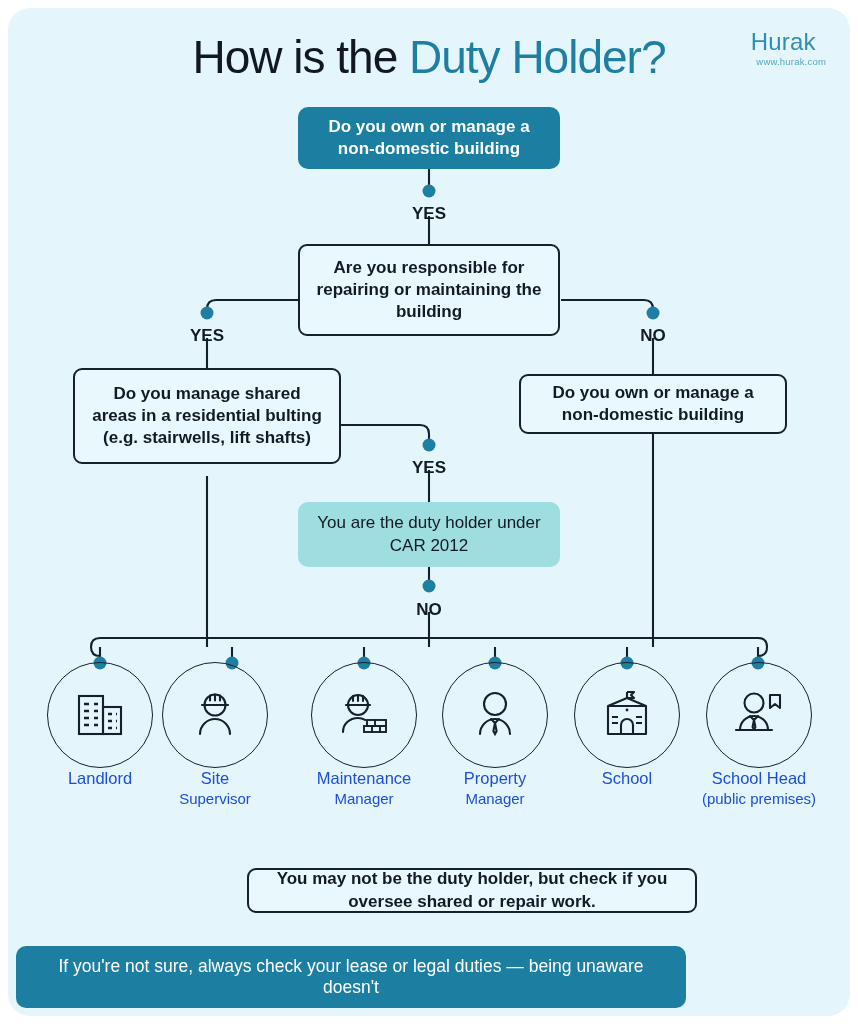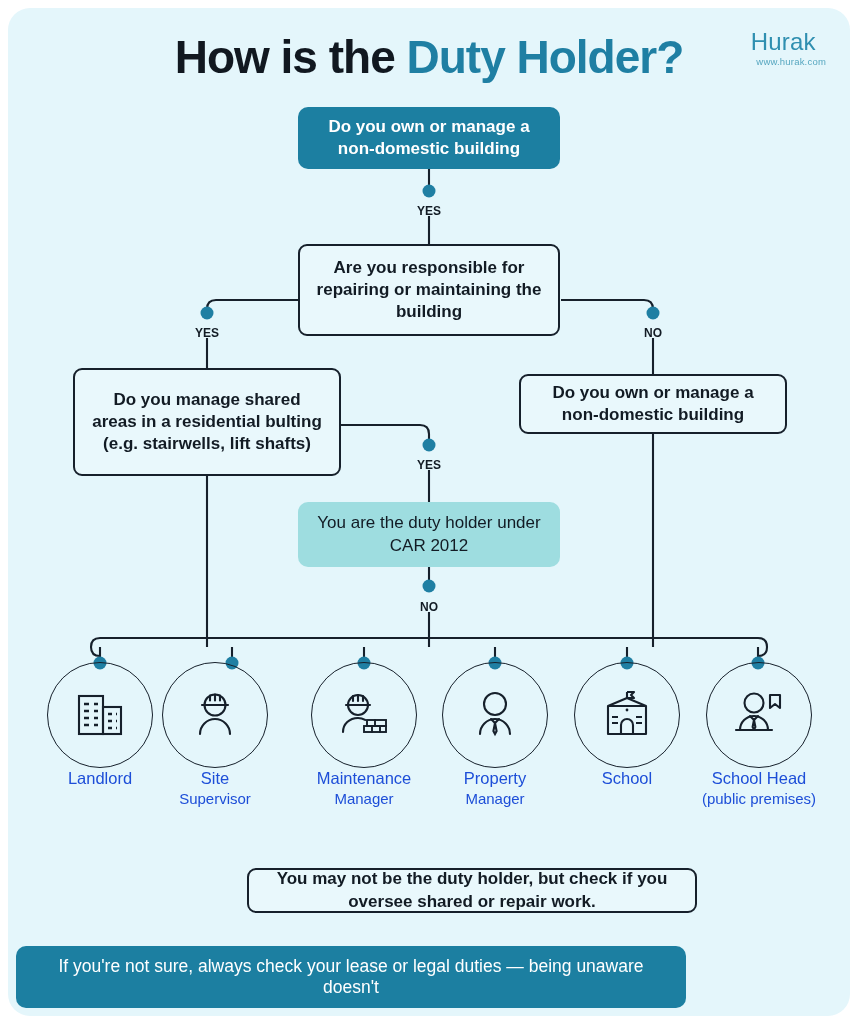--- a/index.html
+++ b/index.html
@@ -13,21 +13,21 @@
     position:absolute;left:8px;top:8px;
     width:842px;height:1008px;
     background:#e4f6fb;
     border-radius:22px;
     overflow:hidden;
   }
   
   #title{
     position:absolute;left:0;top:22px;width:842px;
     text-align:center;
-    font-size:46px;font-weight:700;letter-spacing:-1px;
+    font-size:46px;font-weight:400;letter-spacing:-1px;
     color:#111820;
     white-space:nowrap;
   }
   #title .accent{color:#1f7fa3;}
   #logo{
     position:absolute;right:24px;top:22px;
     text-align:center;line-height:1;
   }
   #logo .brand{
     font-size:24px;font-weight:400;color:#2f8fb0;letter-spacing:.2px;
@@ -56,21 +56,21 @@
     border:2px solid #16202b;
     font-weight:700;
   }
   .node.soft{
     background:#9edde0;color:#121b24;
     border-radius:10px;font-weight:400;
   }
   
   .edge-label{
     position:absolute;
-    font-size:12px;font-weight:700;color:#121b24;
+    font-size:17px;font-weight:700;color:#121b24;
     text-align:center;white-space:nowrap;
   }
   
   .role{position:absolute;width:124px;text-align:center;}
   .role .circle{
     width:104px;height:104px;margin:0 auto;
     border:1.6px solid #16202b;border-radius:50%;
     display:flex;align-items:center;justify-content:center;
     background:transparent;
   }
@@ -156,21 +156,21 @@
   <div class="node filled" style="left:290px;top:99px;width:262px;height:62px;">Do you own or manage a non-domestic building</div>
 
   <div class="edge-label" style="left:371px;top:196px;width:100px;">YES</div>
 
   <div class="node outline" style="left:290px;top:236px;width:262px;height:92px;">Are you responsible for repairing or maintaining the building</div>
 
   <div class="edge-label" style="left:149px;top:318px;width:100px;">YES</div>
 
   <div class="edge-label" style="left:595px;top:318px;width:100px;">NO</div>
 
-  <div class="node outline" style="left:65px;top:360px;width:268px;height:108px;">Do you manage shared areas in a residential bulting (e.g. stairwells, lift shafts)</div>
+  <div class="node outline" style="left:65px;top:360px;width:268px;height:96px;">Do you manage shared areas in a residential bulting (e.g. stairwells, lift shafts)</div>
 
   <div class="node outline" style="left:511px;top:366px;width:268px;height:60px;">Do you own or manage a non-domestic building</div>
 
   <div class="edge-label" style="left:371px;top:450px;width:100px;">YES</div>
 
   <div class="node soft" style="left:290px;top:494px;width:262px;height:65px;">You are the duty holder under CAR 2012</div>
 
   <div class="edge-label" style="left:371px;top:592px;width:100px;">NO</div>
 
   <div class="role" style="left:30px;top:654px;">

